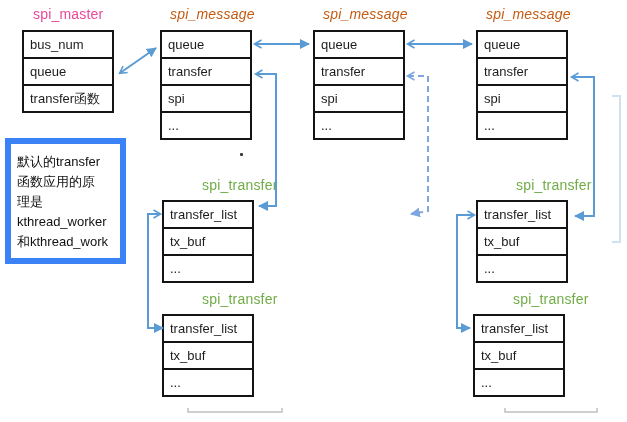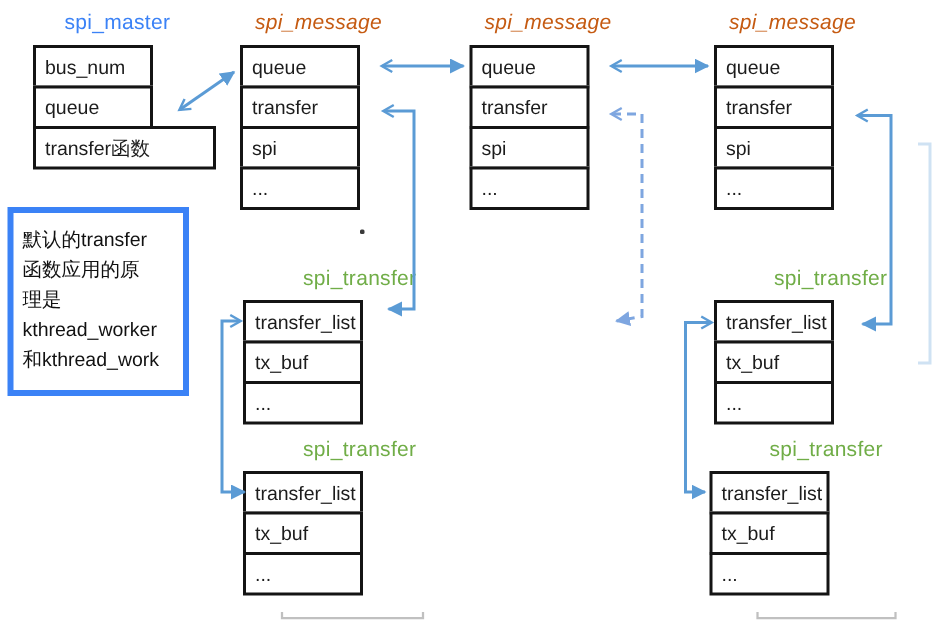--- a/index.html
+++ b/index.html
@@ -1,34 +1,34 @@
 <!DOCTYPE html>
 <html><head>
 <meta charset="utf-8">
 <style>
   html,body{margin:0;padding:0;background:#fff;}
   .canvas{
     position:relative;width:627px;height:422px;background:#fff;overflow:hidden;
     font-family:"Liberation Sans","DejaVu Sans",sans-serif;
   }
   .title{position:absolute;font-size:14px;font-weight:400;white-space:nowrap;letter-spacing:0.2px;}
-  .t-blue{color:#3b82f6;margin-left:10px;}
+  .t-blue{color:#ec4899;}
   .t-orange{color:#C55A11;font-style:italic;}
   .t-green{color:#70AD47;margin-left:30px;}
   .struct{position:absolute;}
   .row{
-    box-sizing:border-box;width:80px;height:29px;margin-top:-2px;
+    box-sizing:border-box;width:92px;height:29px;margin-top:-2px;
     border:2px solid #141414;background:#fff;
     font-size:13px;line-height:25px;padding-left:6px;color:#1c1c1c;white-space:nowrap;
   }
   .row:first-child{margin-top:0;}
-  .master .row:last-child{width:122px;}
+  .master .row:last-child{width:92px;}
   .note{
     position:absolute;left:5px;top:138px;width:121px;height:126px;box-sizing:border-box;
-    border:4px solid #3b82f6;padding:8px 4px 0 6px;background:#fff;
+    border:6px solid #3b82f6;padding:8px 4px 0 6px;background:#fff;
     font-size:13px;line-height:20px;color:#111;white-space:pre-line;
   }
   .dot{position:absolute;left:240px;top:153px;width:3px;height:3px;background:#3a3a3a;border-radius:1px;}
   svg.overlay{position:absolute;left:0;top:0;pointer-events:none;}
 </style>
 </head>
 <body>
 
 <div class="canvas">
 

